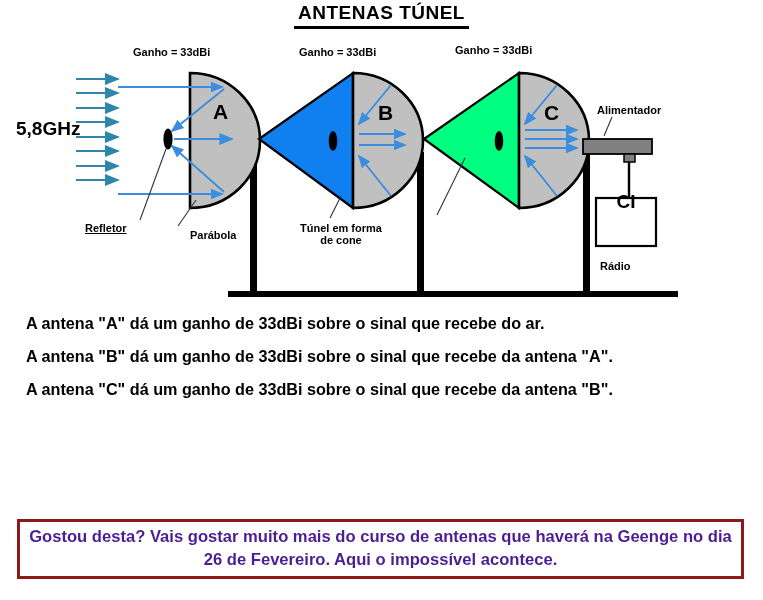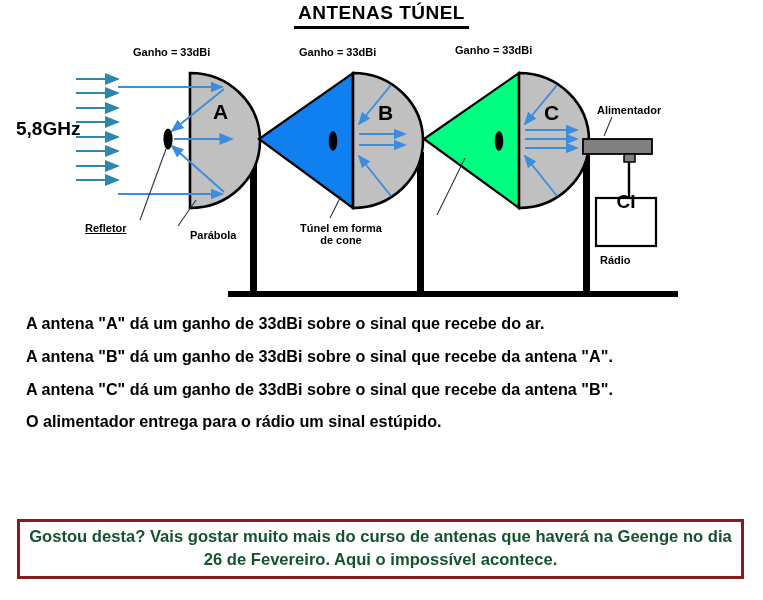--- a/index.html
+++ b/index.html
@@ -54,21 +54,21 @@
     line-height: 1.12;
   }
   #gain0 { left: 133px; top: 46px; }
   #gain1 { left: 299px; top: 46px; }
   #gain2 { left: 455px; top: 44px; }
   #freq  { left: 16px;  top: 118px; font-size: 19px; }
   #lbl-refletor { left: 85px;  top: 222px; text-decoration: underline; }
   #lbl-parabola { left: 172px; top: 229px; margin-left: 18px; }
   #lbl-tunel    { left: 300px; top: 222px; text-align: center; }
   #lbl-alim     { left: 597px; top: 104px; text-align: center; }
-  #lbl-radio    { left: 600px; top: 254px; }
+  #lbl-radio    { left: 600px; top: 260px; }
 
   .dishletter {
     font-size: 21px;
     font-weight: bold;
   }
   #dl-a { left: 213px; top: 100px; }
   #dl-b { left: 378px; top: 101px; }
   #dl-c { left: 544px; top: 101px; }
 
   #ci-text {
@@ -101,21 +101,21 @@
     top: 519px;
     width: 727px;
     height: 60px;
     border: 3px solid #8B1A1A;
     box-sizing: border-box;
     display: flex;
     align-items: center;
     justify-content: center;
   }
   #promo .inner {
-    color: #14532d;
+    color: #4c1d95;
     font-size: 16.6px;
     font-weight: bold;
     text-align: center;
     line-height: 1.38;
     padding: 0 6px;
   }
 </style>
 </head>
 <body>
 
@@ -240,20 +240,19 @@
   </div>
 
   <div class="dlabel abs" id="lbl-alim">Alimentador</div>
   <div class="dlabel abs" id="lbl-radio">Rádio</div>
   <div class="abs" id="ci-text">CI</div>
 
   <div id="bodytext" class="abs">
     <p>A antena "A" dá um ganho de 33dBi sobre o sinal que recebe do ar.</p>
     <p class="spaced">A antena "B" dá um ganho de 33dBi sobre o sinal que recebe da antena "A".</p>
     <p class="spaced">A antena "C" dá um ganho de 33dBi sobre o sinal que recebe da antena "B".</p>
-    <p>O alimentador entrega para o rádio um sinal estúpido.</p>
   </div>
 
   <div id="promo" class="abs">
     <div class="inner">Gostou desta? Vais gostar muito mais do curso de antenas que haverá na Geenge no dia 26 de Fevereiro. Aqui o impossível acontece.</div>
   </div>
 
 </div>
 
 </body></html>

